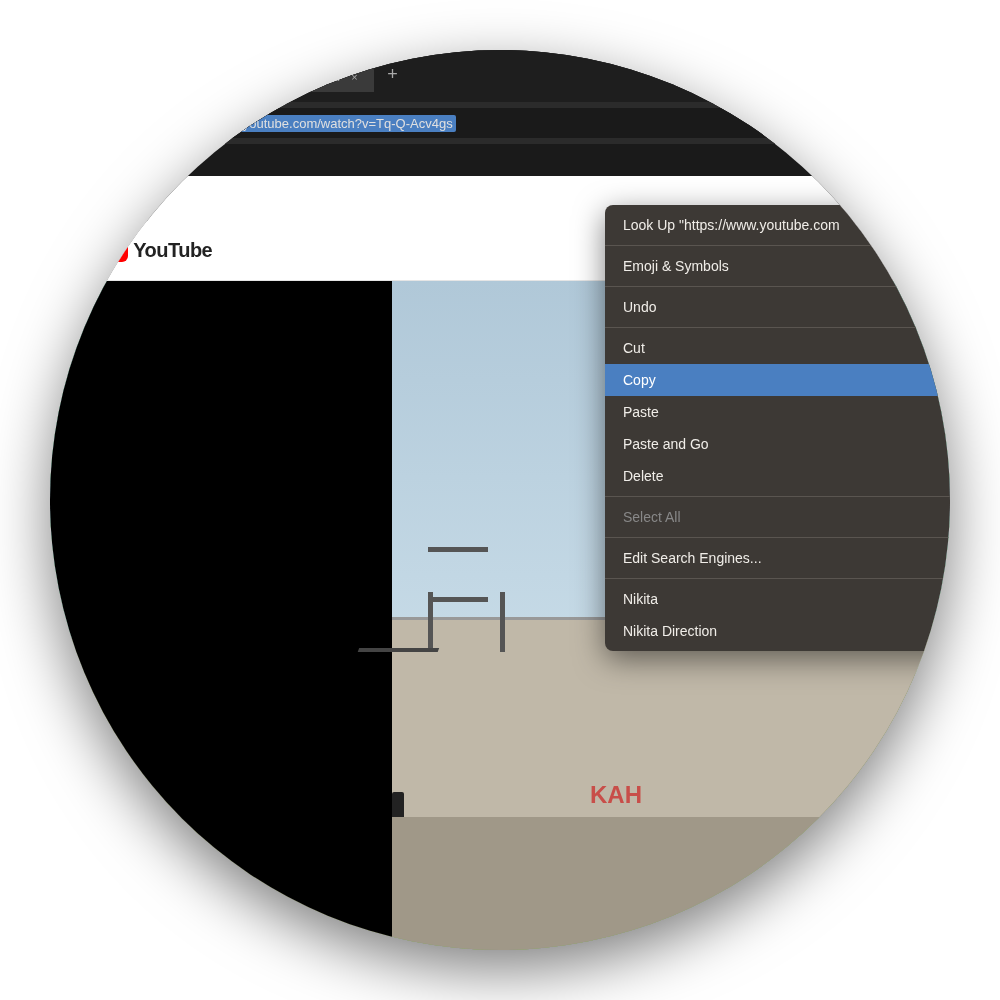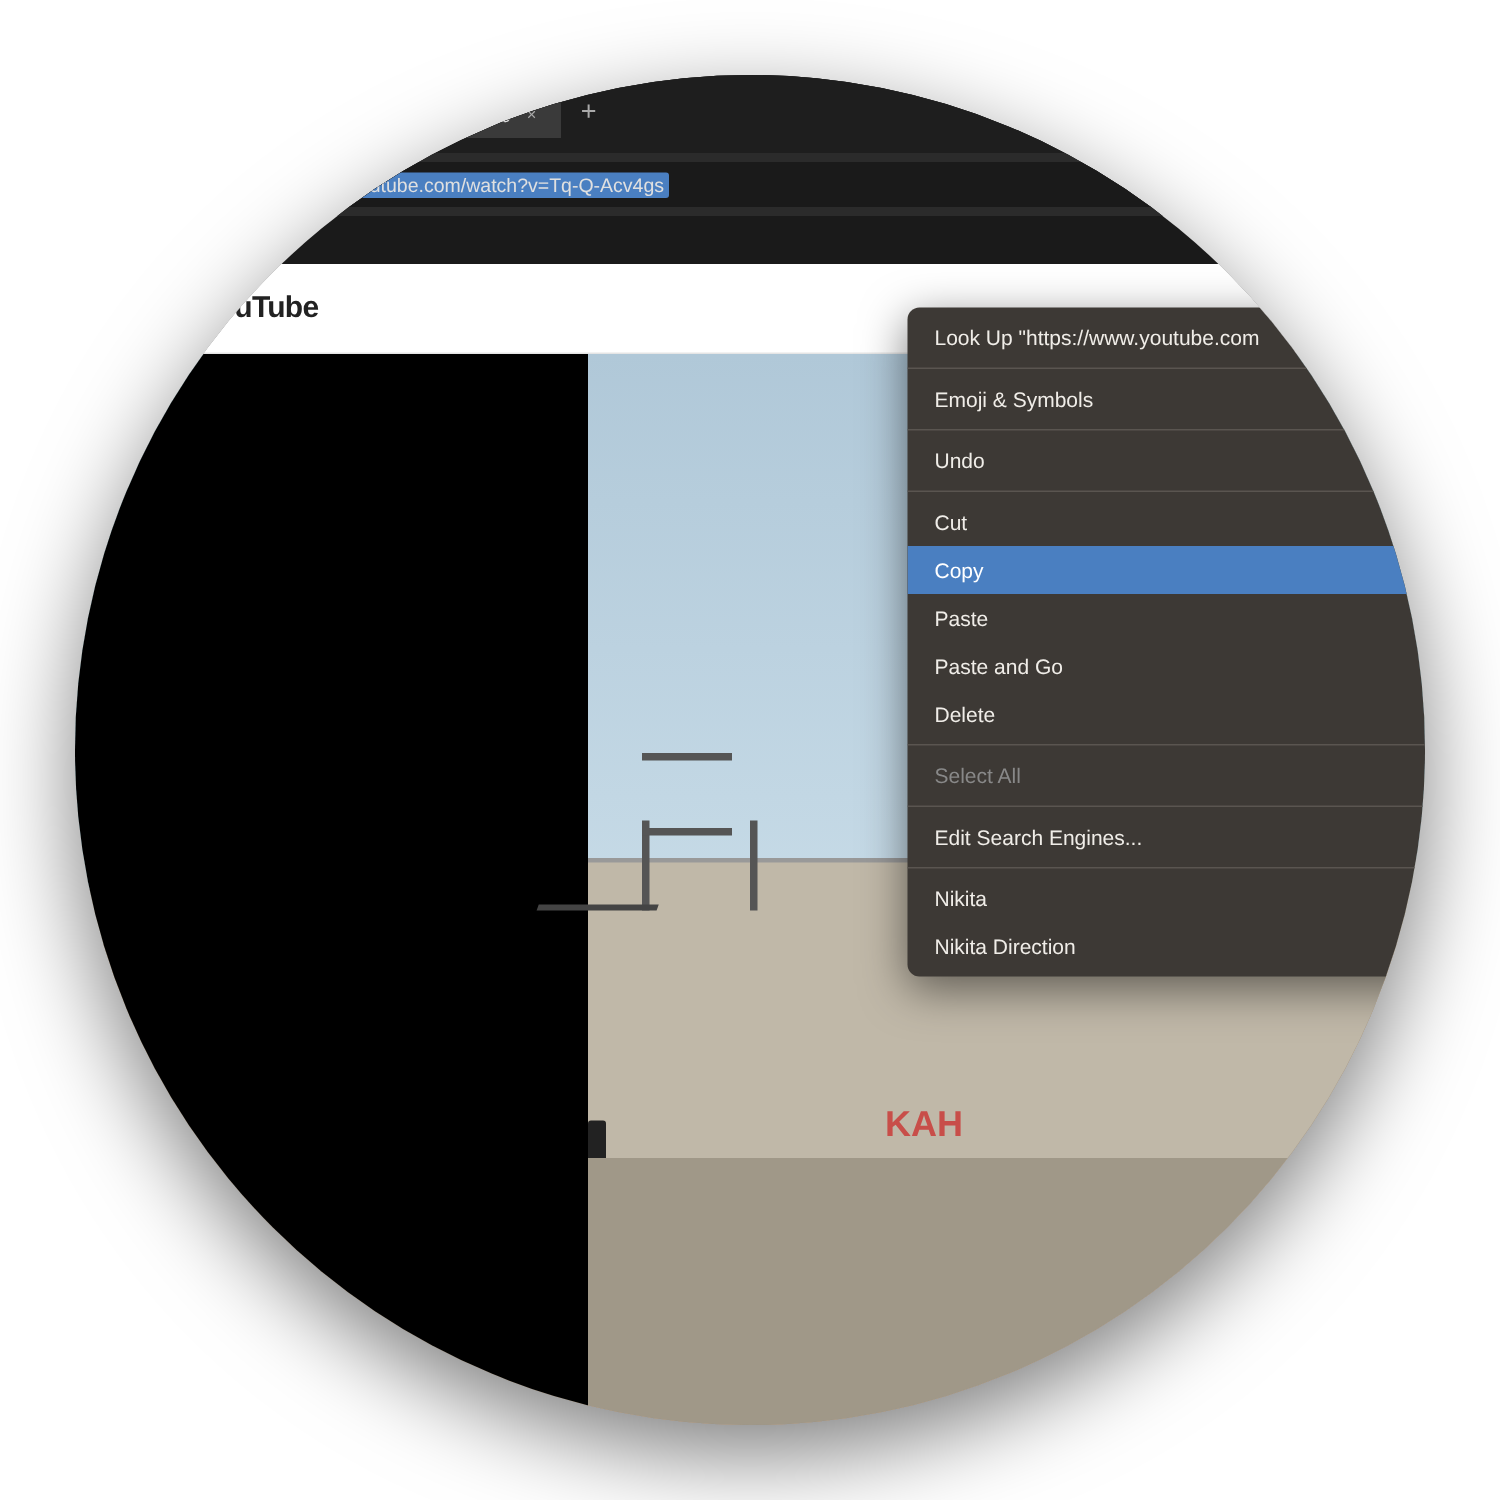--- a/index.html
+++ b/index.html
@@ -131,21 +131,21 @@
     }
 
     .address-bar {
       flex: 1;
       height: 30px;
       background: #1a1a1a;
       border-radius: 15px;
       display: flex;
       align-items: center;
       padding: 0 10px;
-      gap: 2px;
+      gap: 12px;
     }
 
     .lock-icon {
       color: #aaa;
       font-size: 11px;
     }
 
     .url-text {
       color: #e0e0e0;
       font-size: 13px;
@@ -166,20 +166,21 @@
     }
 
     .youtube-header {
       height: 60px;
       background: #fff;
       display: flex;
       align-items: center;
       padding: 0 16px;
       gap: 16px;
       border-bottom: 1px solid #e5e5e5;
+      margin-top: 45px;
     }
 
     .hamburger {
       font-size: 18px;
       color: #333;
       cursor: pointer;
     }
 
     .yt-logo {
       display: flex;
@@ -210,21 +211,21 @@
       font-size: 20px;
       font-weight: 700;
       color: #222;
       letter-spacing: -0.5px;
     }
 
     
     .video-area {
       width: 100%;
       height: calc(100% - 60px);
-      background: #fdba74;
+      background: #84cc16;
       position: relative;
       overflow: hidden;
     }
 
     
     .video-scene {
       position: absolute;
       top: 0; left: 0; right: 0; bottom: 0;
       background: linear-gradient(to bottom, #87ceeb 0%, #87ceeb 50%, #a0a0a0 50%, #888 100%);
     }

